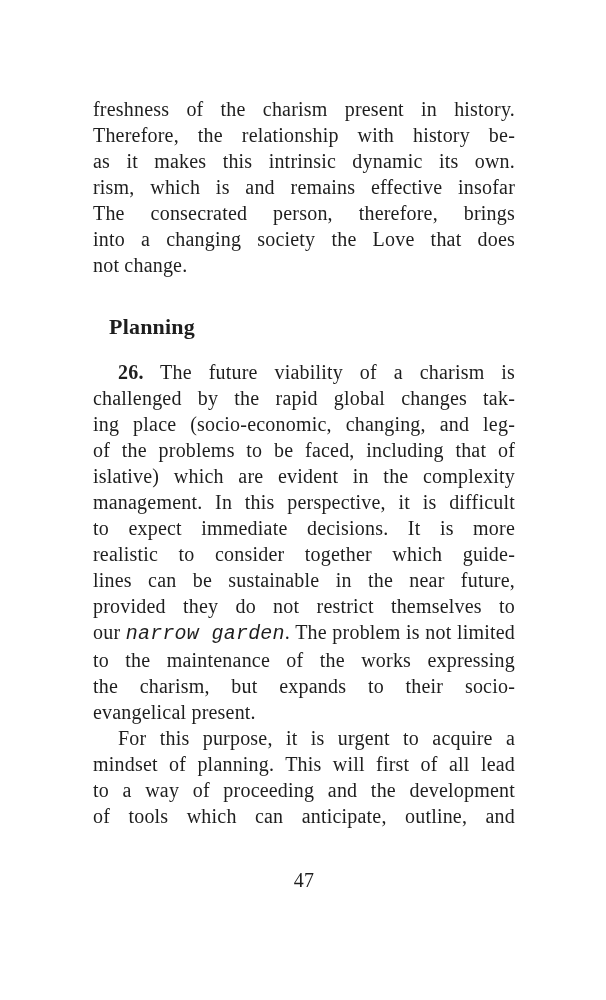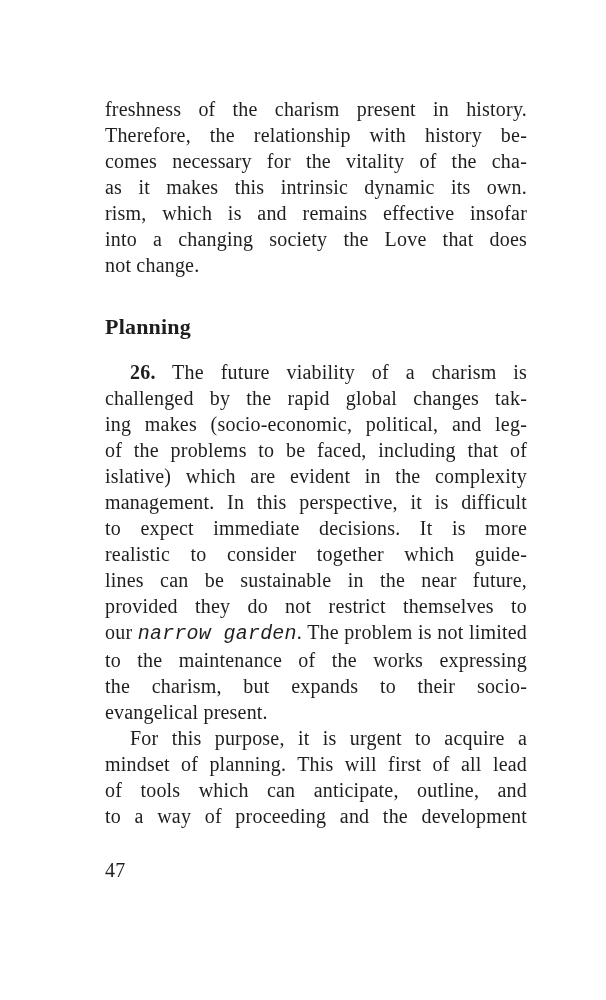--- a/index.html
+++ b/index.html
@@ -10,21 +10,21 @@
   body {
     width: 606px;
     height: 1000px;
     position: relative;
     font-family: "Liberation Serif", serif;
     color: #1e1e1e;
     overflow: hidden;
   }
   .text-block {
     position: absolute;
-    left: 105px;
+    left: 93px;
     top: 96px;
     width: 422px;
   }
   .line {
     font-size: 20px;
     line-height: 26px;
     letter-spacing: 0.2px;
     text-align: justify;
     text-align-last: justify;
   }
@@ -33,65 +33,65 @@
   }
   .line.indent {
     text-indent: 25px;
   }
   .bold { font-weight: bold; }
   .italic { font-style: italic; font-family: Liberation Mono, monospace; }
   .heading {
     font-size: 22px;
     font-weight: bold;
     line-height: 26px;
-    margin: 36px 0 19px 0;
+    margin: 36px 0 19px 16px;
     letter-spacing: 0.2px;
   }
   .folio {
-    margin-top: 28px;
+    margin-top: 38px;
     font-size: 20px;
     line-height: 26px;
-    text-align: left;
+    text-align: center;
     letter-spacing: 0.2px;
   }
 </style>
 </head>
 <body>
 
 <div class="text-block">
   <div>
       <div>
         <div class="line"><span>freshness of the charism present in history.</span></div>
         <div class="line"><span>Therefore, the relationship with history be-</span></div>
-        <div class="line"><span>comes necessary for the vitality of the cha-</span></div>
         <div class="line"><span>as it makes this intrinsic dynamic its own.</span></div>
         <div class="line"><span>rism, which is and remains effective insofar</span></div>
+        <div class="line"><span>The consecrated person, therefore, brings</span></div>
         <div class="line"><span>into a changing society the Love that does</span></div>
         <div class="line last"><span>not change.</span></div>
       </div>
     </div>
   <h2 class="heading">Planning</h2>
   <div>
       <div>
         <div class="line indent"><span class="bold">26.</span><span> The future viability of a charism is</span></div>
         <div class="line"><span>challenged by the rapid global changes tak-</span></div>
-        <div class="line"><span>ing makes (socio-economic, political, and leg-</span></div>
+        <div class="line"><span>ing place (socio-economic, changing, and leg-</span></div>
         <div class="line"><span>of the problems to be faced, including that of</span></div>
         <div class="line"><span>islative) which are evident in the complexity</span></div>
         <div class="line"><span>management. In this perspective, it is difficult</span></div>
         <div class="line"><span>to expect immediate decisions. It is more</span></div>
         <div class="line"><span>realistic to consider together which guide-</span></div>
         <div class="line"><span>lines can be sustainable in the near future,</span></div>
         <div class="line"><span>provided they do not restrict themselves to</span></div>
         <div class="line"><span>our </span><span class="italic">narrow garden</span><span>. The problem is not limited</span></div>
         <div class="line"><span>to the maintenance of the works expressing</span></div>
         <div class="line"><span>the charism, but expands to their socio-</span></div>
         <div class="line last"><span>evangelical present.</span></div>
       </div>
       <div>
         <div class="line indent"><span>For this purpose, it is urgent to acquire a</span></div>
         <div class="line"><span>mindset of planning. This will first of all lead</span></div>
+        <div class="line"><span>to a way of proceeding and the development</span></div>
         <div class="line"><span>of tools which can anticipate, outline, and</span></div>
-        <div class="line"><span>to a way of proceeding and the development</span></div>
       </div>
     </div>
   <div class="folio">47</div>
 </div>
 
 </body></html>

